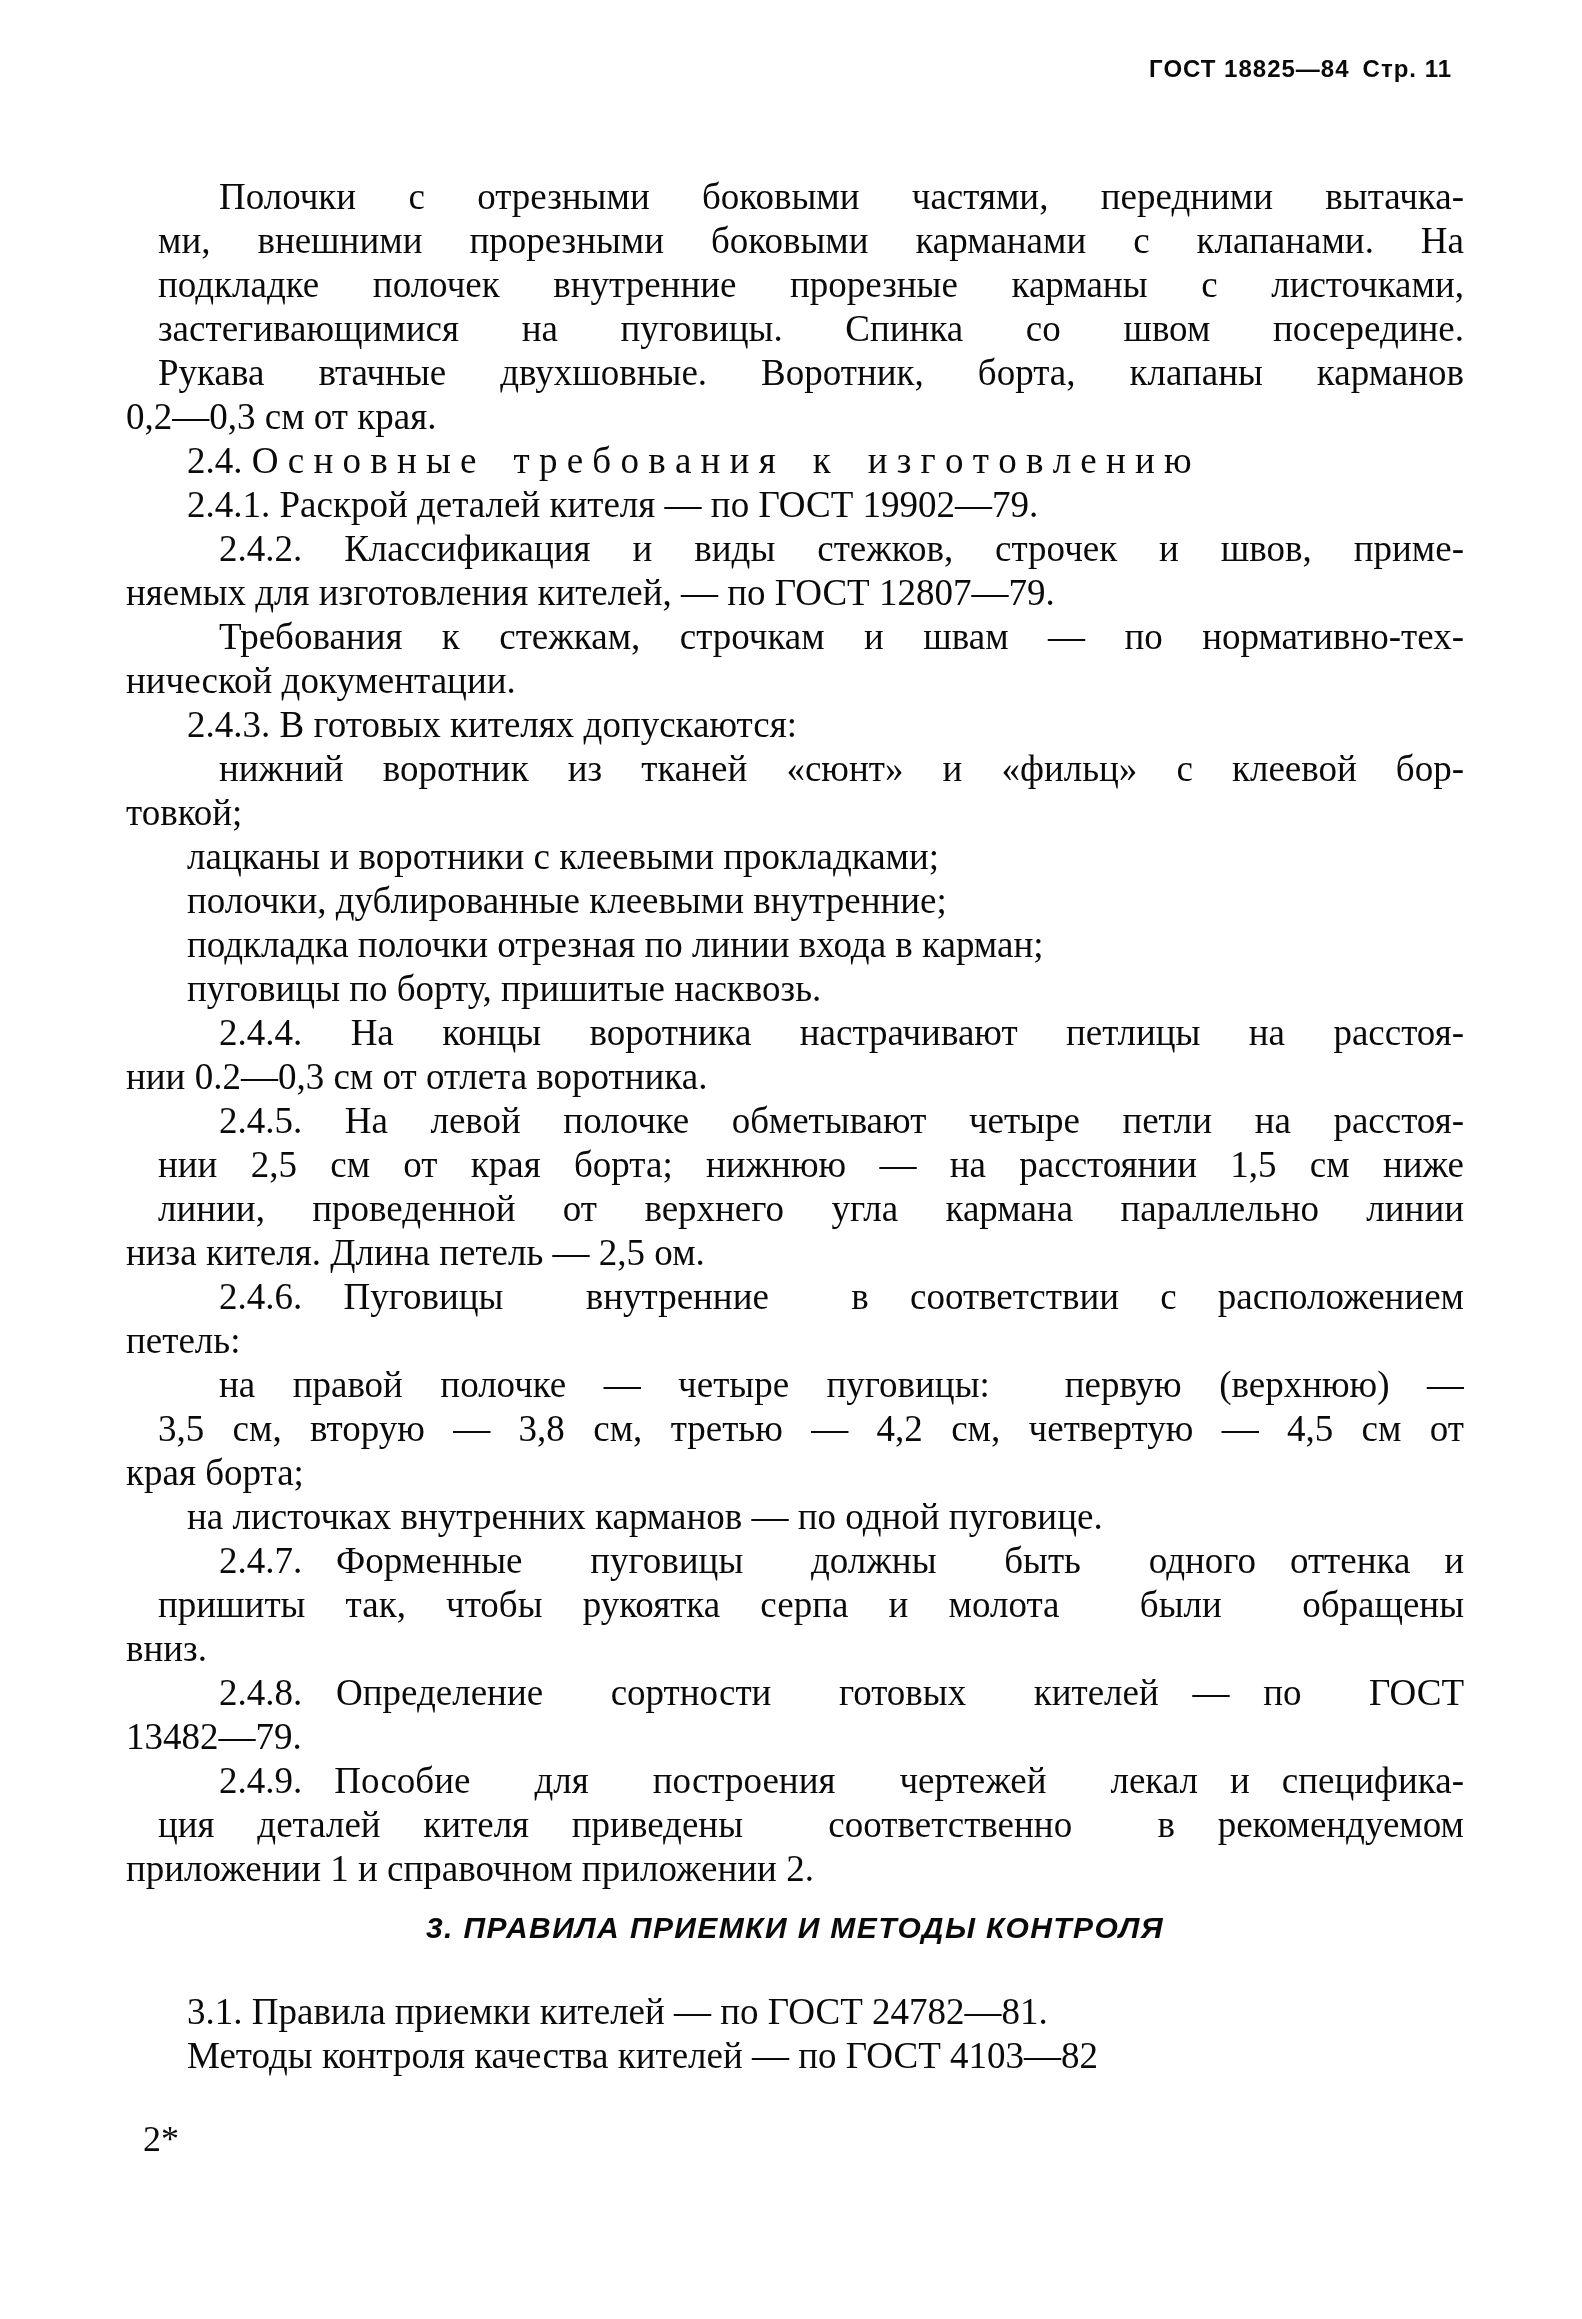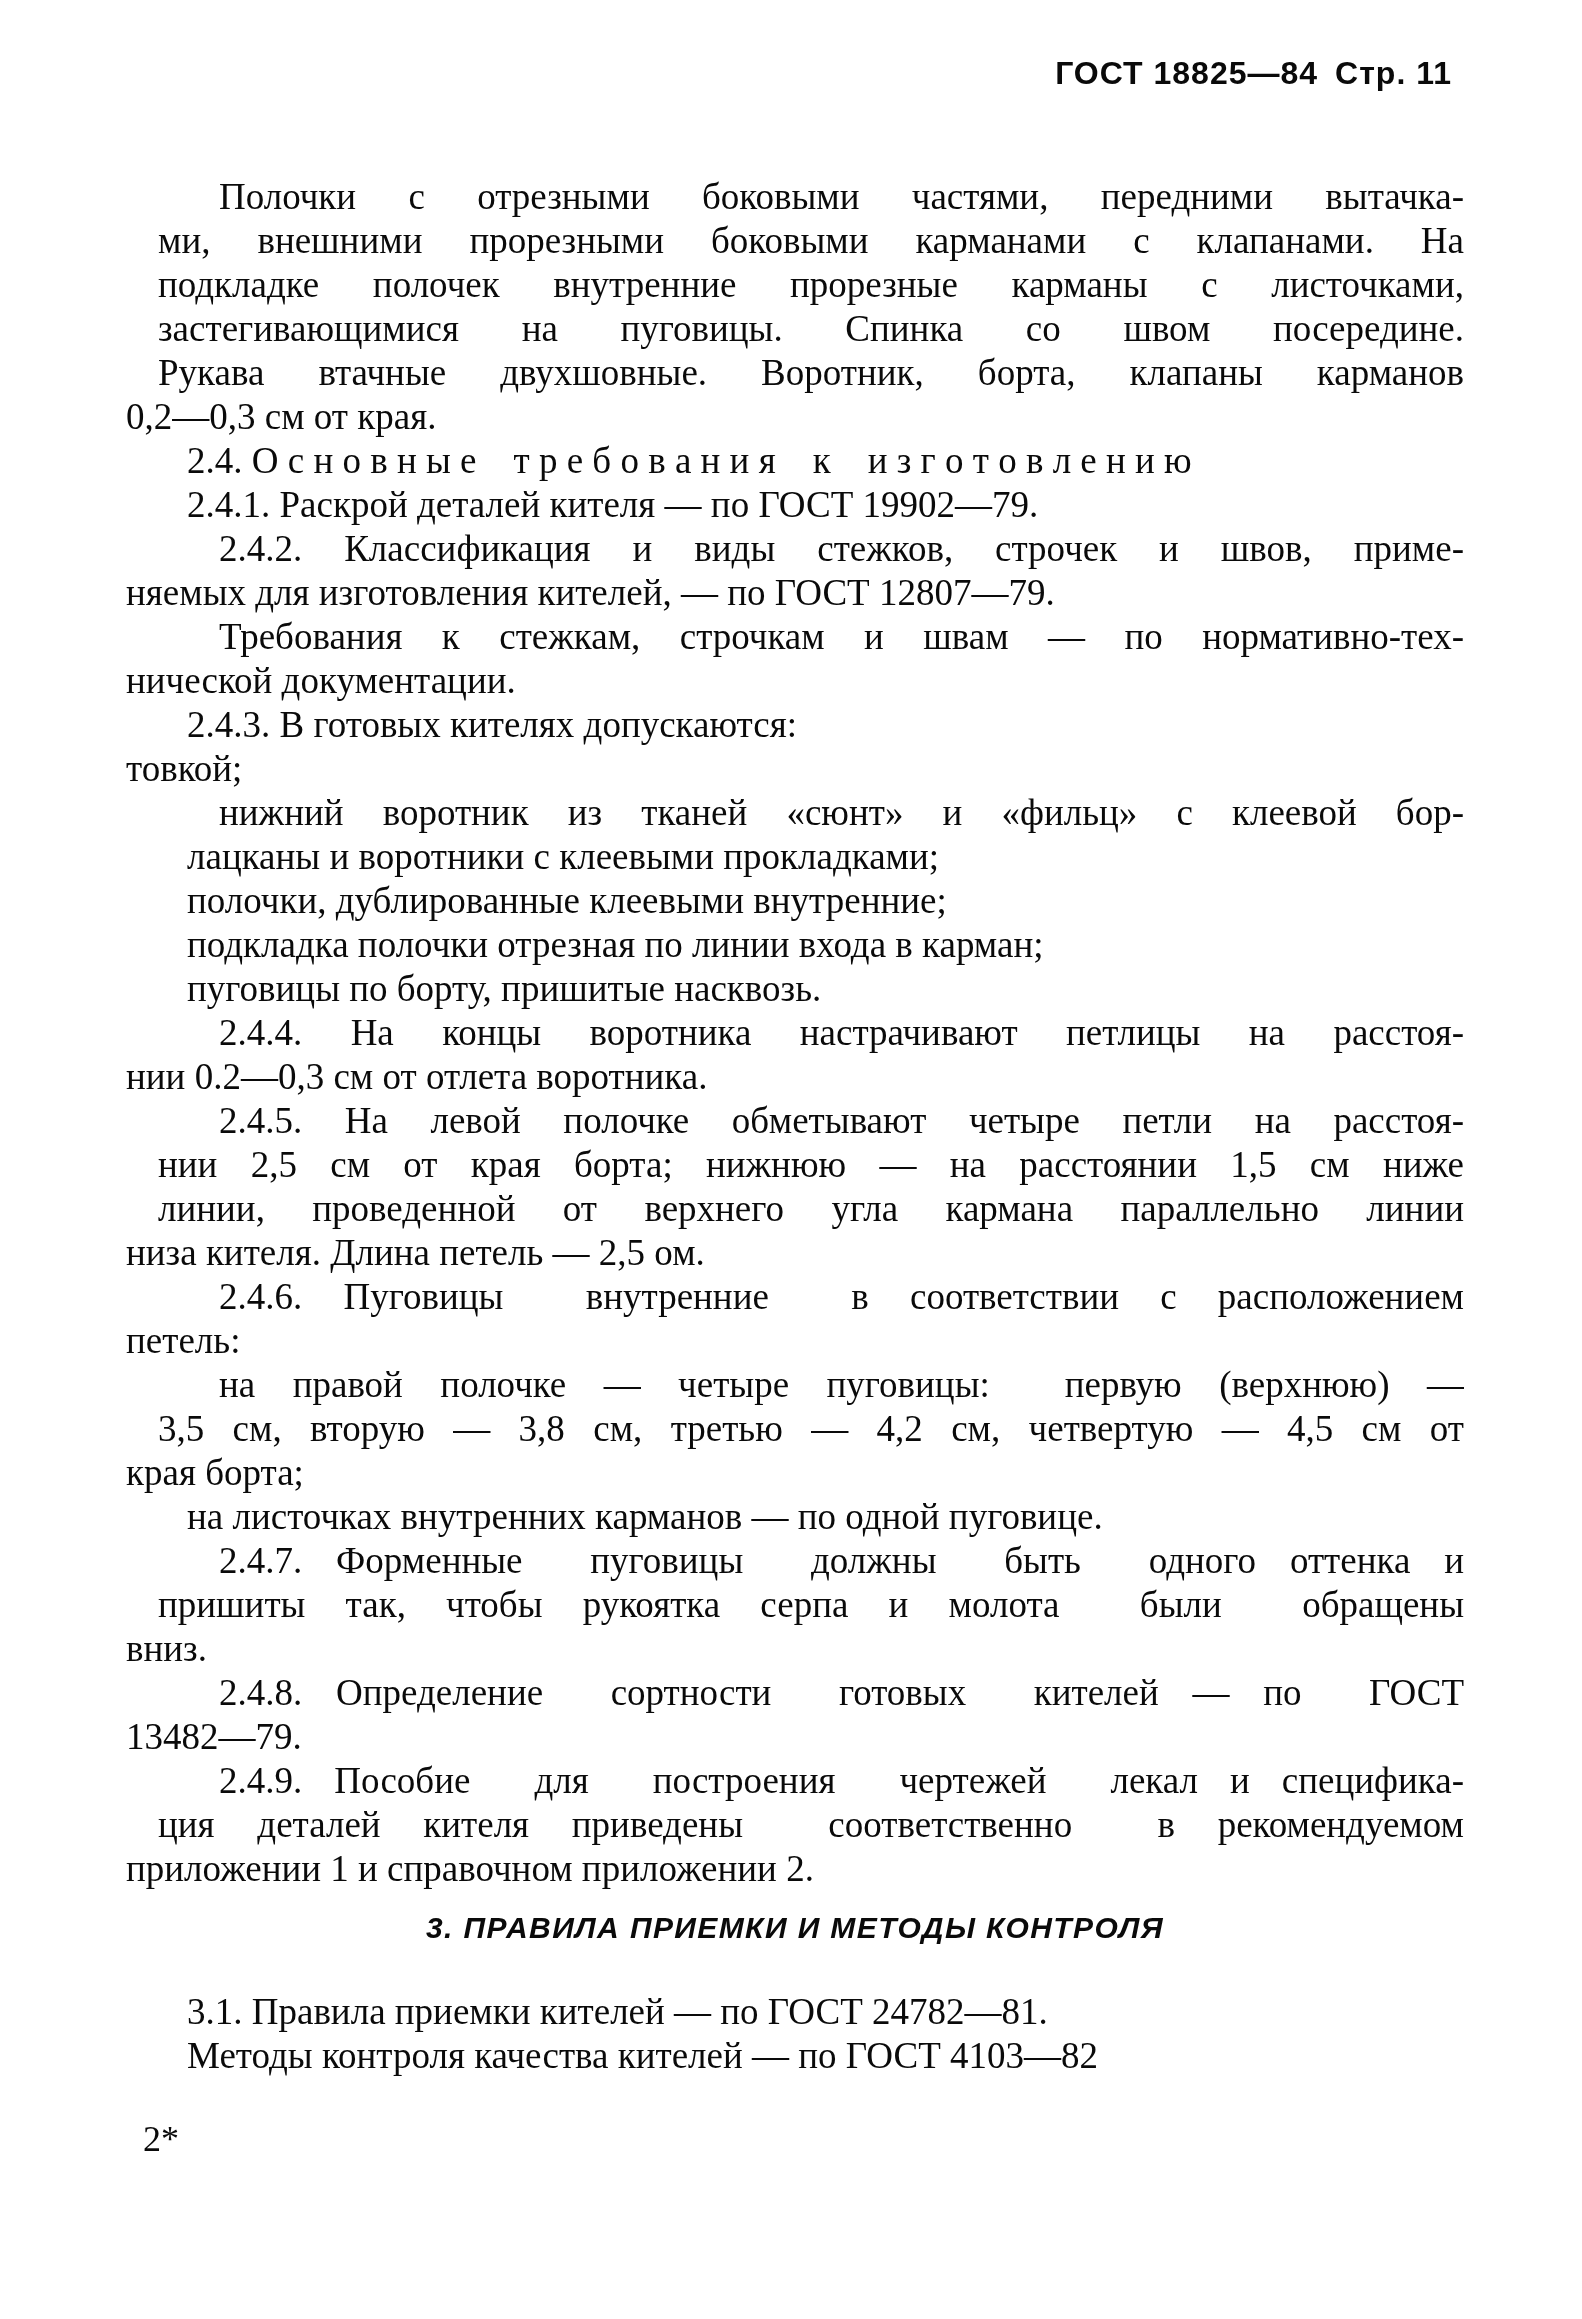--- a/index.html
+++ b/index.html
@@ -18,21 +18,21 @@
     overflow: hidden;
   }
   .page-header {
     position: absolute;
     top: 55px;
     left: 0;
     right: 131px;
     text-align: right;
     font-family: "Liberation Sans", sans-serif;
     font-weight: 700;
-    font-size: 32px;
+    font-size: 24px;
     letter-spacing: 1px;
     white-space: pre;
   }
   .text-block {
     position: absolute;
     left: 126px;
     top: 175px;
     width: 1338px;
   }
   .ln {
@@ -82,22 +82,22 @@
         <div class="ln fl">застегивающимися на пуговицы. Спинка со швом посередине.</div>
         <div class="ln fl">Рукава втачные двухшовные. Воротник, борта, клапаны карманов</div>
         <div class="ln">0,2—0,3 см от края.</div>
         <div class="ln in">2.4. О с н о в н ы е т р е б о в а н и я к и з г о т о в л е н и ю</div>
         <div class="ln in">2.4.1. Раскрой деталей кителя — по ГОСТ 19902—79.</div>
         <div class="ln in fl">2.4.2. Классификация и виды стежков, строчек и швов, приме-</div>
         <div class="ln">няемых для изготовления кителей, — по ГОСТ 12807—79.</div>
         <div class="ln in fl">Требования к стежкам, строчкам и швам — по нормативно-тех-</div>
         <div class="ln">нической документации.</div>
         <div class="ln in">2.4.3. В готовых кителях допускаются:</div>
+        <div class="ln in fl">нижний воротник из тканей «сюнт» и «фильц» с клеевой бор-</div>
         <div class="ln">товкой;</div>
-        <div class="ln in fl">нижний воротник из тканей «сюнт» и «фильц» с клеевой бор-</div>
         <div class="ln in">лацканы и воротники с клеевыми прокладками;</div>
         <div class="ln in">полочки, дублированные клеевыми внутренние;</div>
         <div class="ln in">подкладка полочки отрезная по линии входа в карман;</div>
         <div class="ln in">пуговицы по борту, пришитые насквозь.</div>
         <div class="ln in fl">2.4.4. На концы воротника настрачивают петлицы на расстоя-</div>
         <div class="ln">нии 0.2—0,3 см от отлета воротника.</div>
         <div class="ln in fl">2.4.5. На левой полочке обметывают четыре петли на расстоя-</div>
         <div class="ln fl">нии 2,5 см от края борта; нижнюю — на расстоянии 1,5 см ниже</div>
         <div class="ln fl">линии, проведенной от верхнего угла кармана параллельно линии</div>
         <div class="ln">низа кителя. Длина петель — 2,5 ом.</div>

